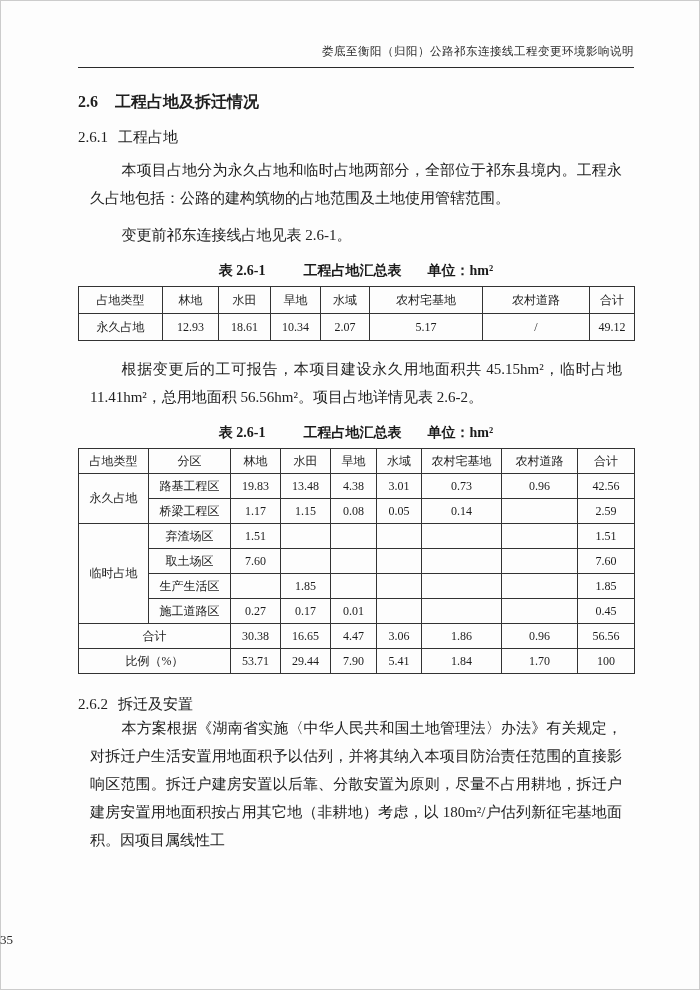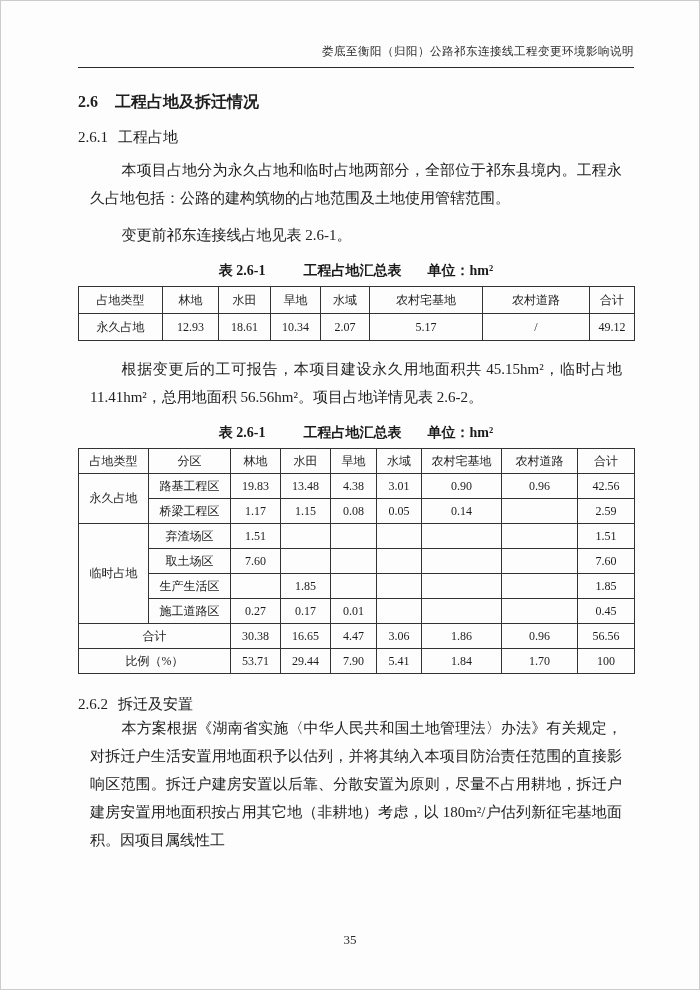--- a/index.html
+++ b/index.html
@@ -81,21 +81,21 @@
     line-height: 1.25;
     color: #1c1c1c;
   }
   table.tbl1 th, table.tbl1 td { height: 27px; }
   table.tbl2 th, table.tbl2 td { height: 25px; }
 
   .page-num {
     position: absolute;
     bottom: 42px;
     left: 0; right: 0;
-    text-align: center;
+    text-align: left;
     font-size: 13px;
     color: #2a2a2a;
   }
 </style>
 </head>
 <body>
 
 <div class="page">
   <div class="content">
 
@@ -185,21 +185,21 @@
           <th>农村道路</th>
           <th>合计</th>
         </tr>
         <tr>
           <td rowspan="2">永久占地</td>
           <td>路基工程区</td>
           <td>19.83</td>
           <td>13.48</td>
           <td>4.38</td>
           <td>3.01</td>
-          <td>0.90</td>
+          <td>0.73</td>
           <td>0.96</td>
           <td>42.56</td>
         </tr>
         <tr>
           <td>桥梁工程区</td>
           <td>1.17</td>
           <td>1.15</td>
           <td>0.08</td>
           <td>0.05</td>
           <td>0.14</td>

